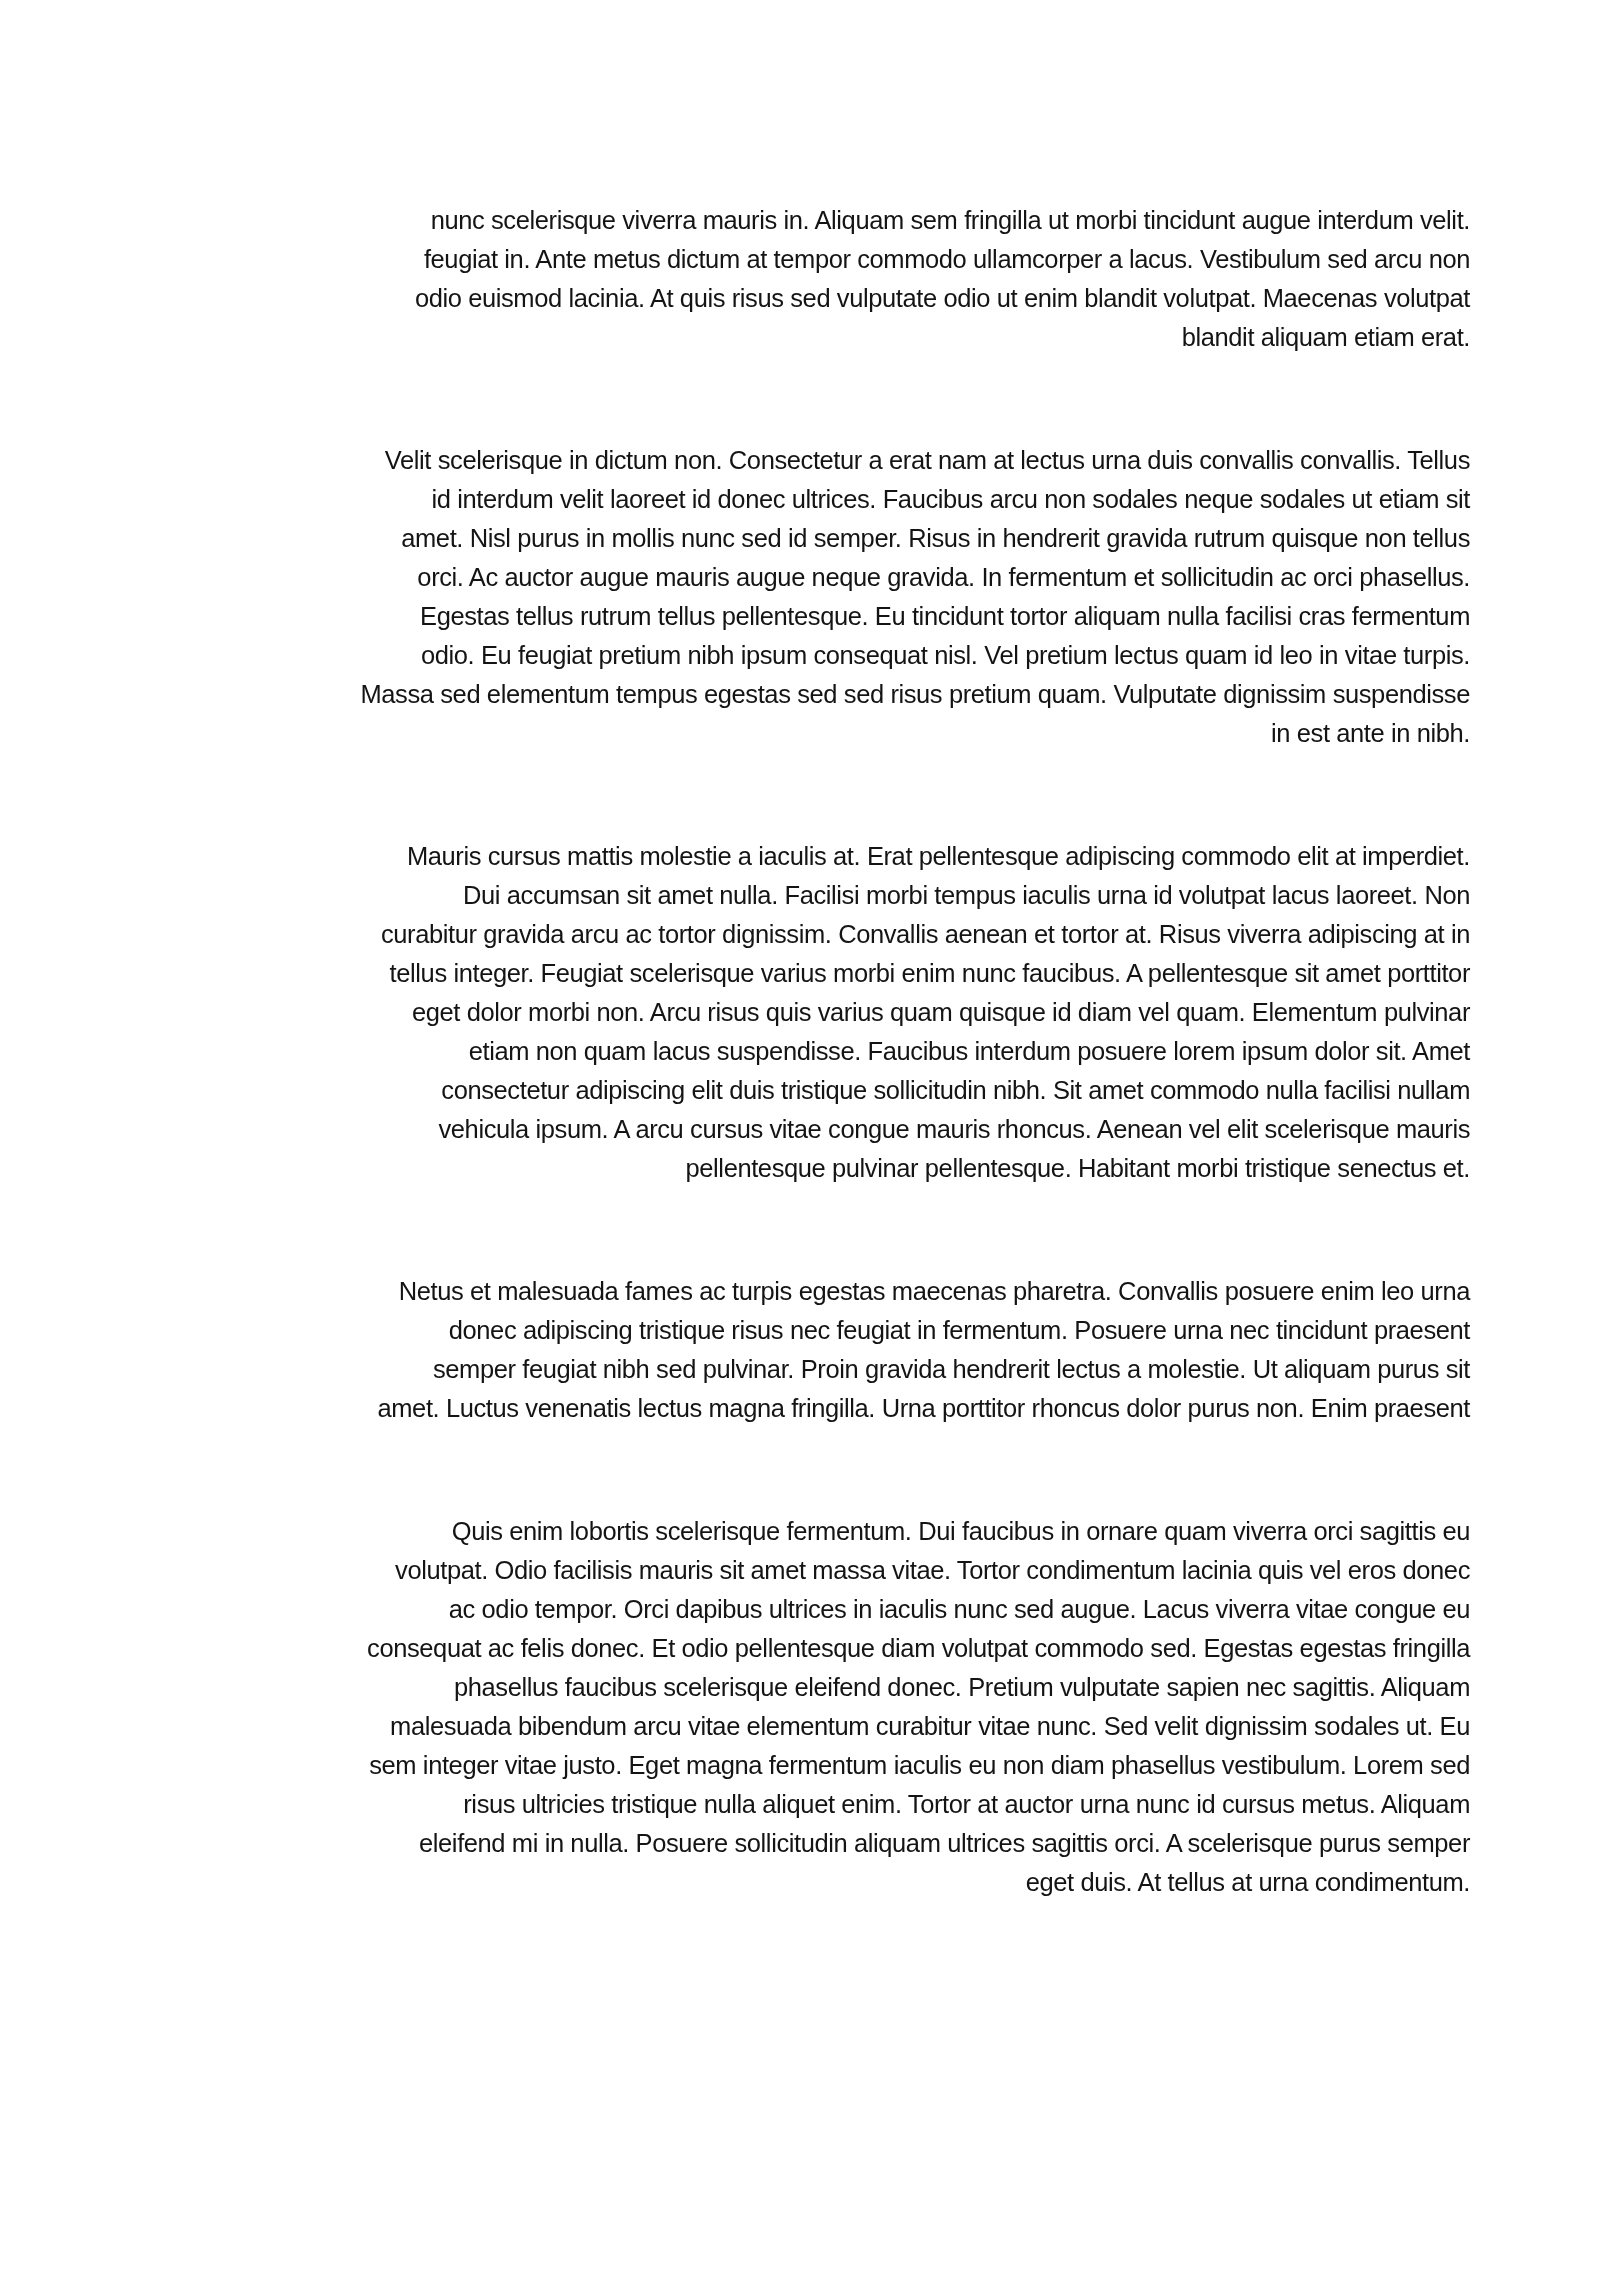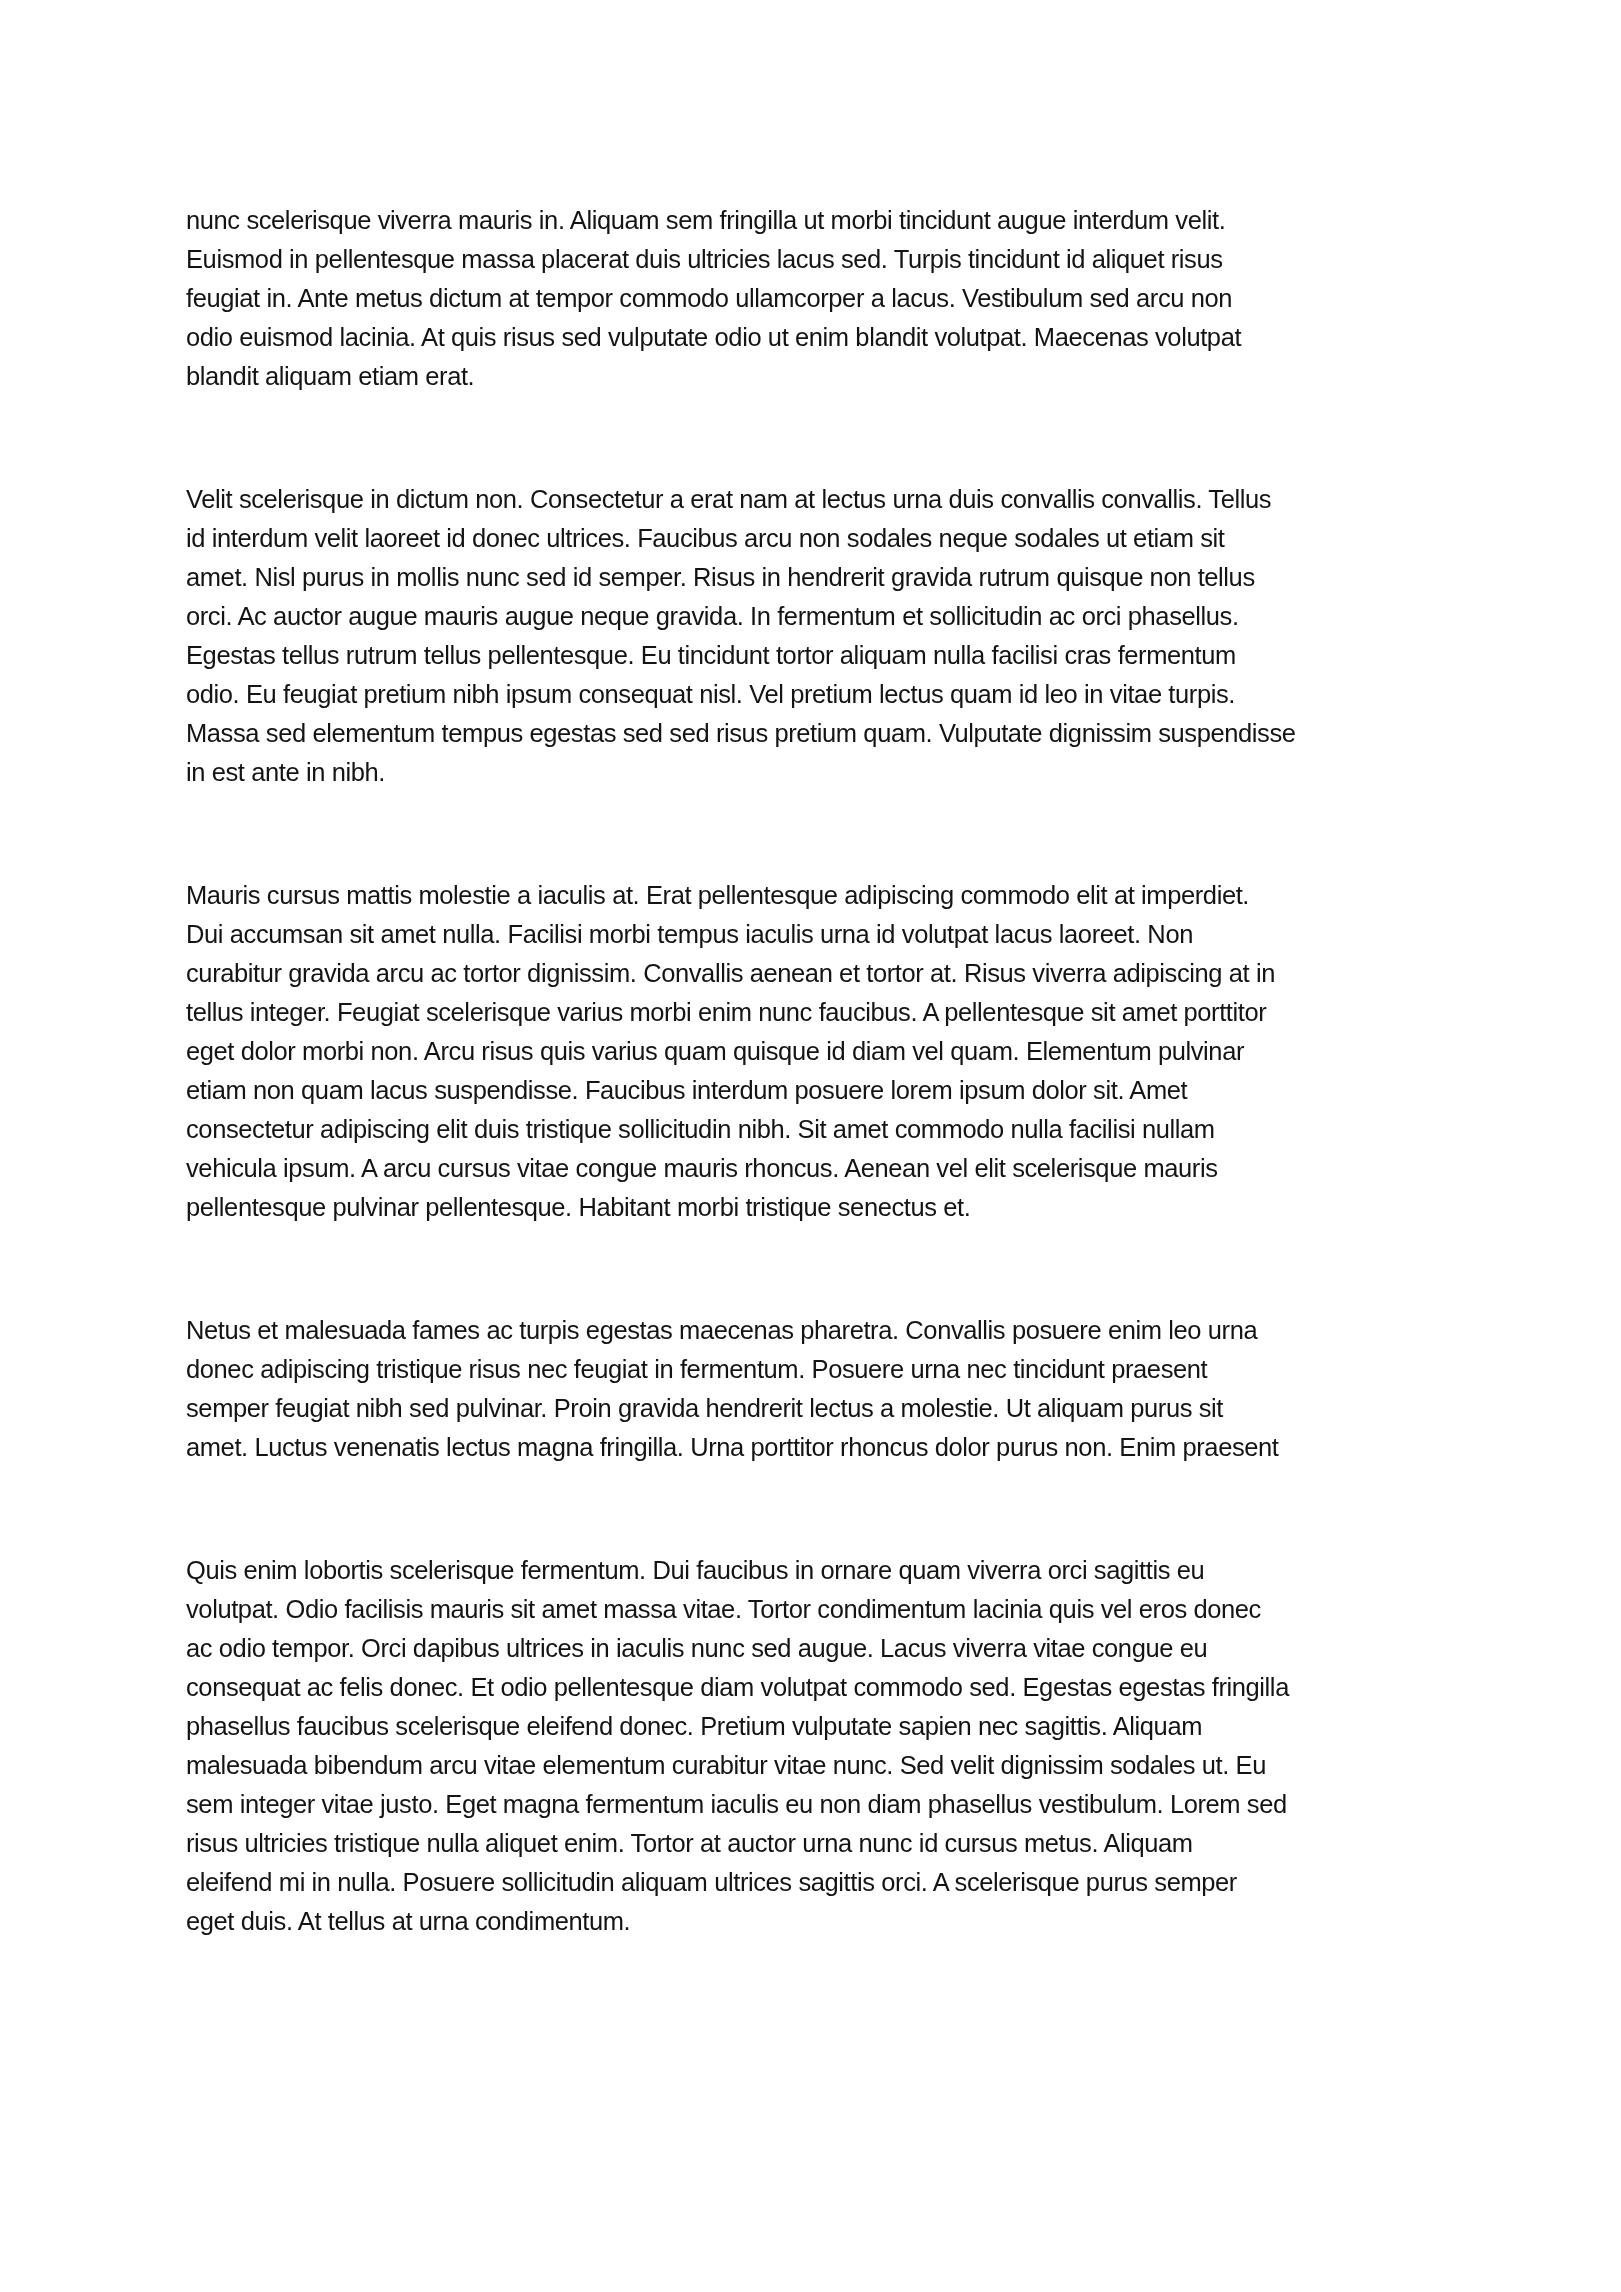--- a/index.html
+++ b/index.html
@@ -7,20 +7,21 @@
     padding: 0;
     background: #ffffff;
   }
   .page {
     position: relative;
     width: 1621px;
     height: 2293px;
     background: #ffffff;
     overflow: hidden;
     font-family: "Liberation Sans", "DejaVu Sans", sans-serif;
+    text-align: right;
   }
   .content {
     position: absolute;
     left: 186px;
     top: 201px;
     width: 1284px;
     color: #141414;
     font-size: 25.5px;
     letter-spacing: -0.4px;
   }
@@ -36,21 +37,20 @@
     line-height: 39px;
   }
 </style>
 </head>
 <body>
 
 <div class="page">
   <div class="content" id="doc-content">
       <div class="paragraph">
         <div class="line">nunc scelerisque viverra mauris in. Aliquam sem fringilla ut morbi tincidunt augue interdum velit.</div>
-        <div class="line">Euismod in pellentesque massa placerat duis ultricies lacus sed. Turpis tincidunt id aliquet risus</div>
         <div class="line">feugiat in. Ante metus dictum at tempor commodo ullamcorper a lacus. Vestibulum sed arcu non</div>
         <div class="line">odio euismod lacinia. At quis risus sed vulputate odio ut enim blandit volutpat. Maecenas volutpat</div>
         <div class="line">blandit aliquam etiam erat.</div>
       </div>
       <div class="paragraph">
         <div class="line">Velit scelerisque in dictum non. Consectetur a erat nam at lectus urna duis convallis convallis. Tellus</div>
         <div class="line">id interdum velit laoreet id donec ultrices. Faucibus arcu non sodales neque sodales ut etiam sit</div>
         <div class="line">amet. Nisl purus in mollis nunc sed id semper. Risus in hendrerit gravida rutrum quisque non tellus</div>
         <div class="line">orci. Ac auctor augue mauris augue neque gravida. In fermentum et sollicitudin ac orci phasellus.</div>
         <div class="line">Egestas tellus rutrum tellus pellentesque. Eu tincidunt tortor aliquam nulla facilisi cras fermentum</div>

